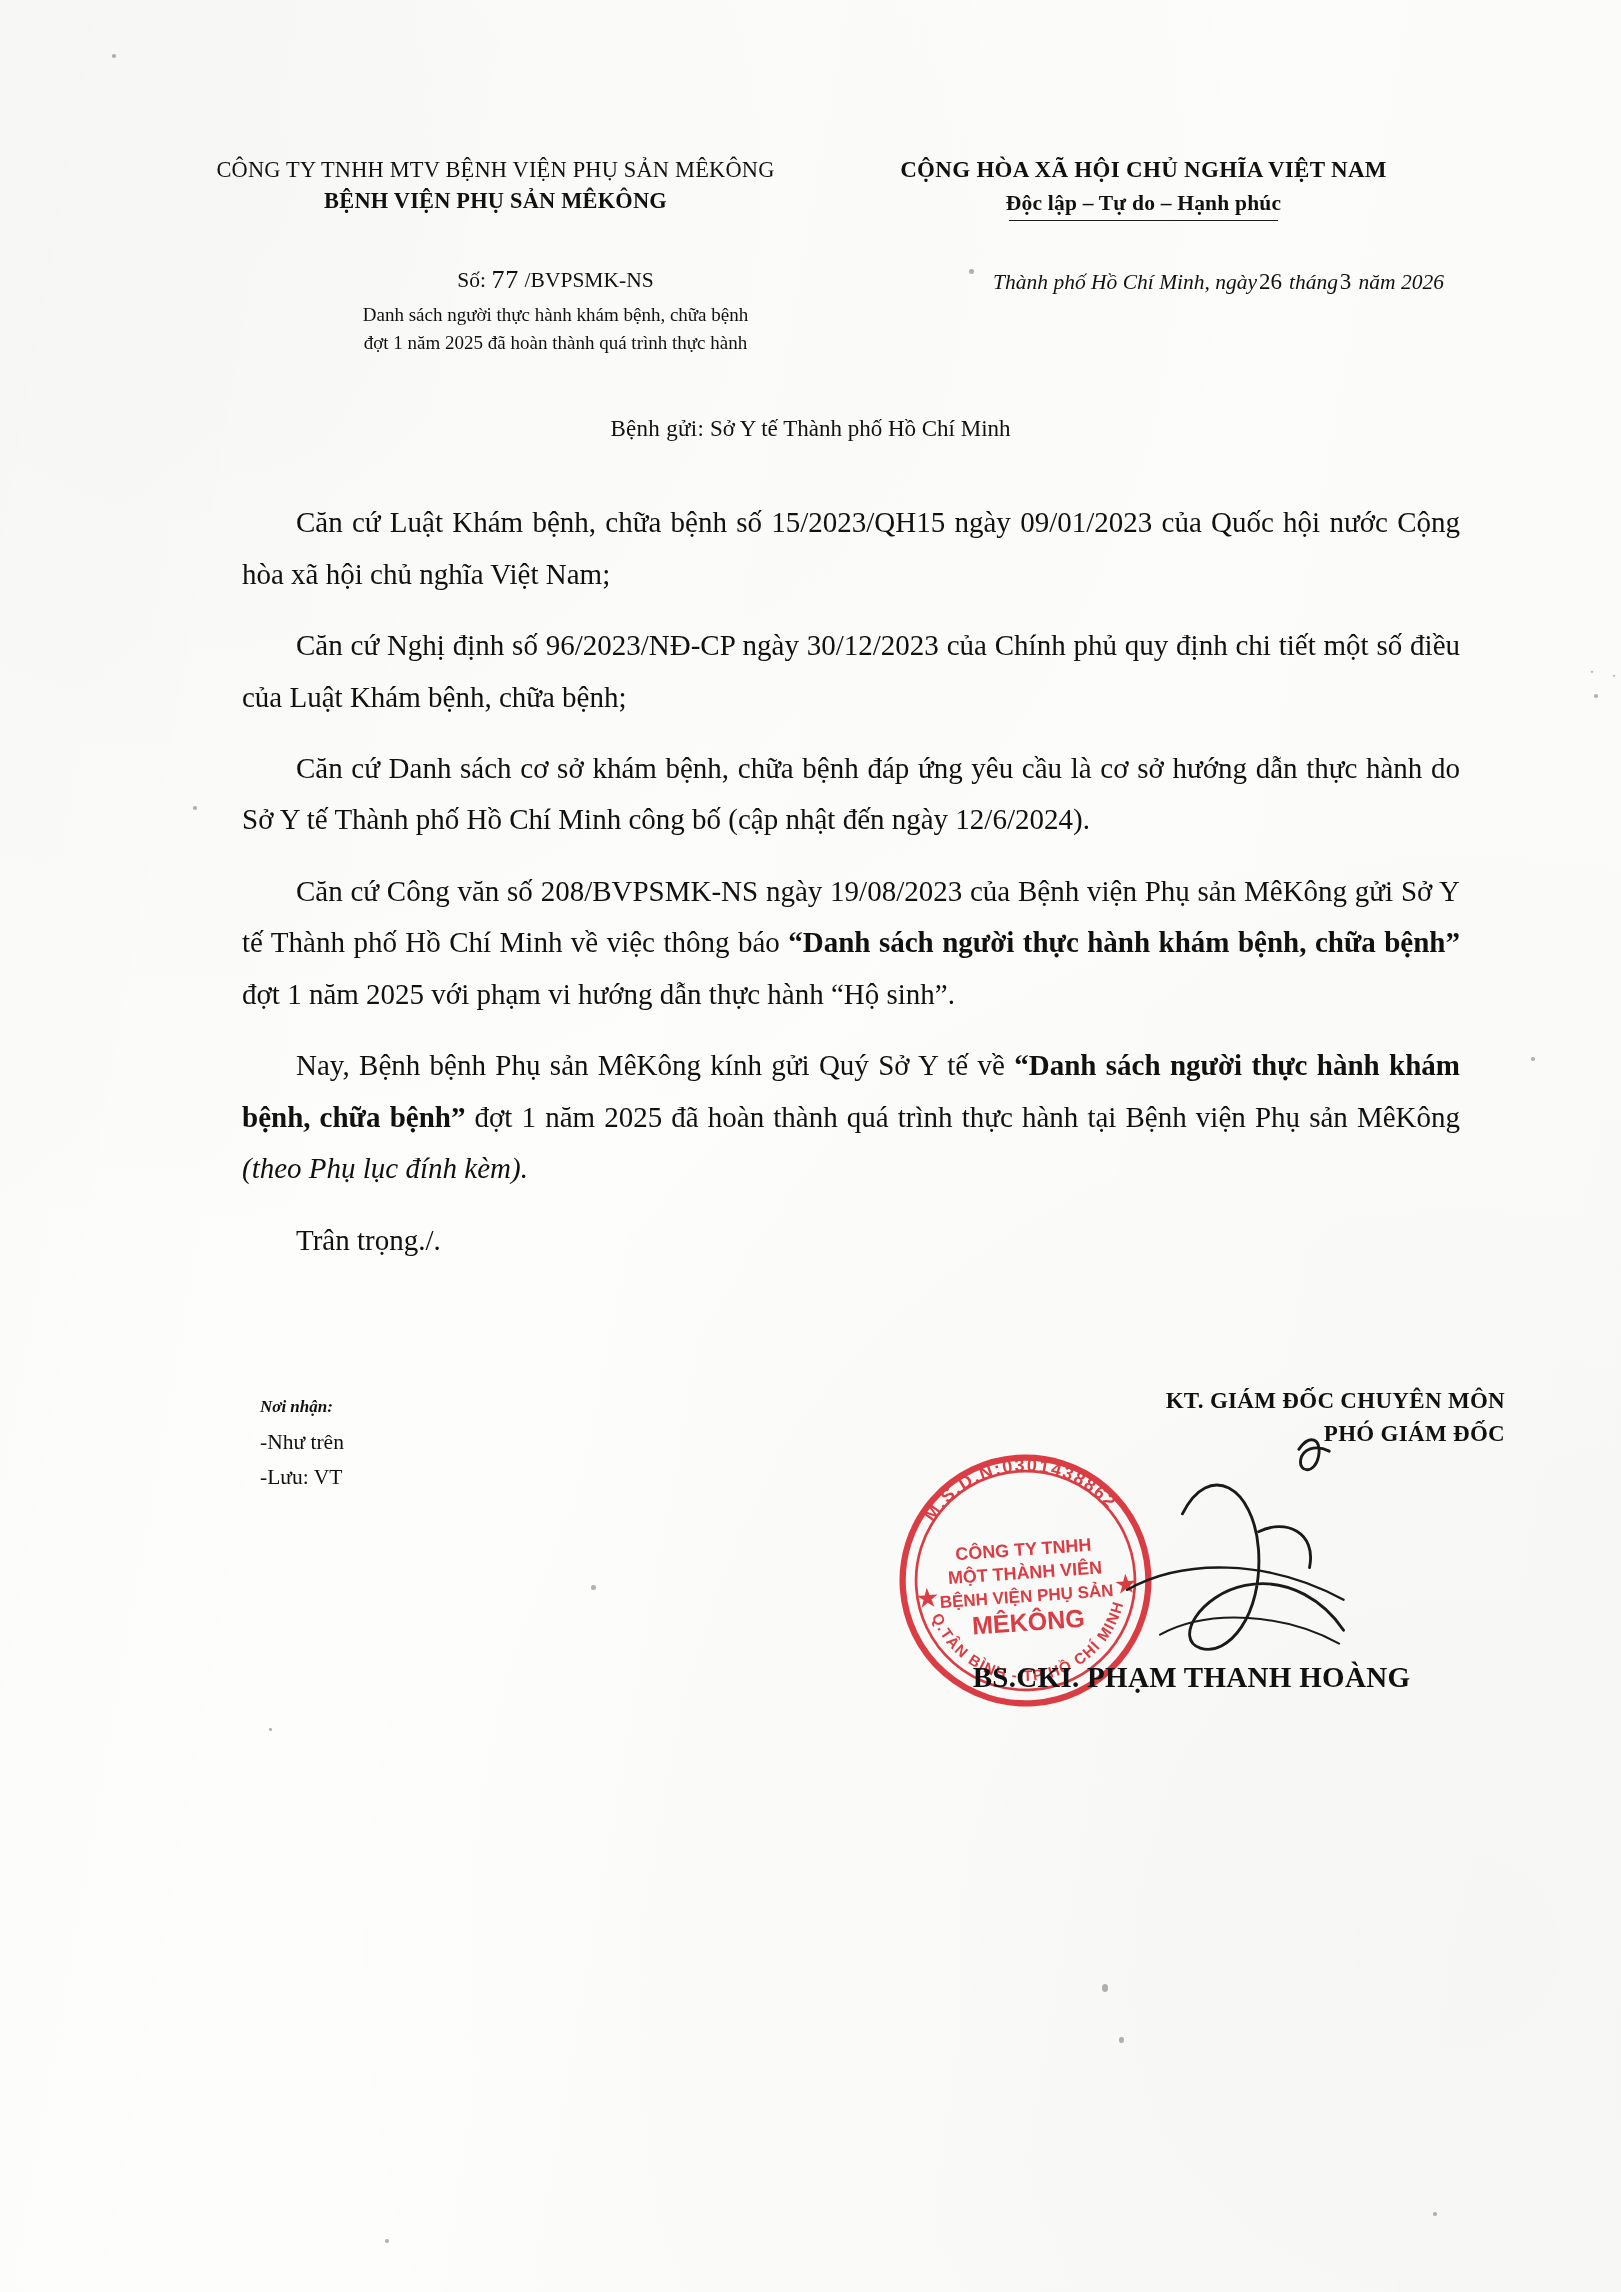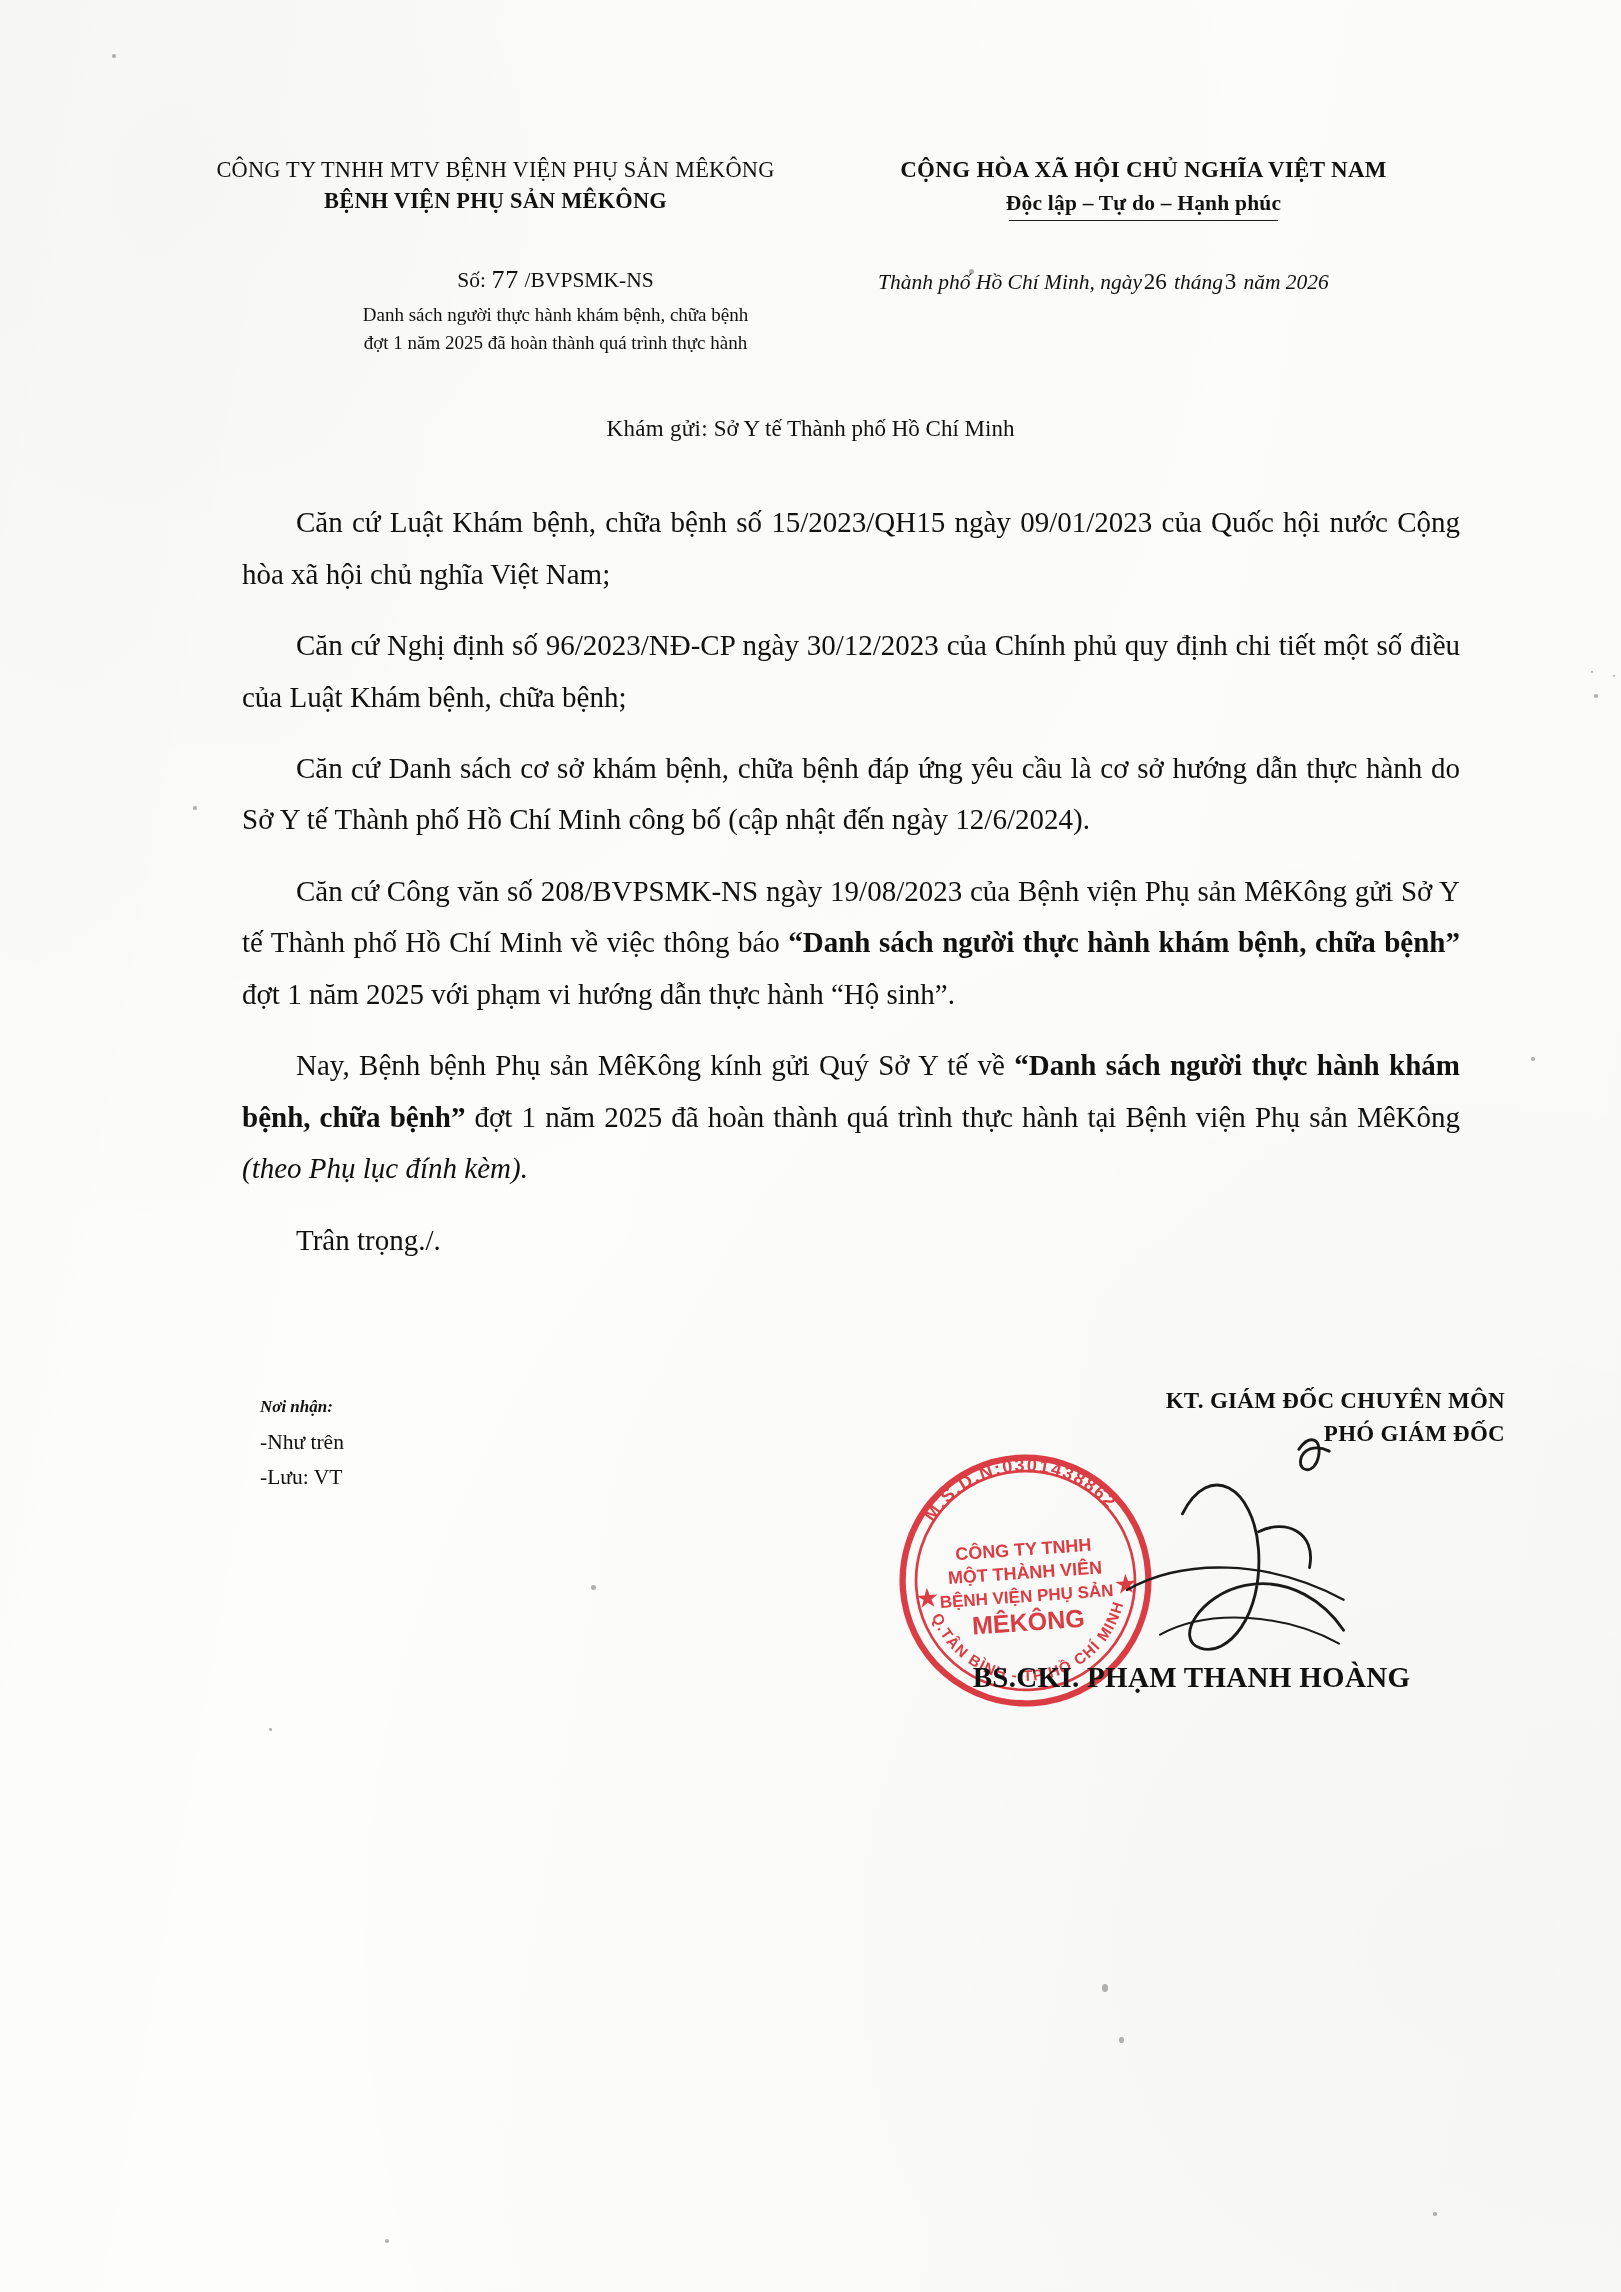--- a/index.html
+++ b/index.html
@@ -116,20 +116,21 @@
   }
 
   .placedate {
     position: absolute;
     top: 269px;
     left: 878px;
     width: 681px;
     font-size: 21.5px;
     font-style: italic;
     white-space: nowrap;
+    text-align: center;
   }
   .date-hand {
     font-style: normal;
     font-size: 23px;
     padding: 0 1.8px;
   }
 
   
   .recipient {
     position: absolute;
@@ -273,21 +274,21 @@
   </div>
 
   <div class="placedate">
     <span>Thành phố Hồ Chí Minh, ngày</span><span class="date-hand">26</span>
     <span>tháng</span><span class="date-hand">3</span>
     <span>năm</span>
     <span>2026</span>
   </div>
 
   <div class="recipient">
-    <span class="lead">Khám gửi:</span>
+    <span class="lead">Bệnh gửi:</span>
     <span>Sở Y tế Thành phố Hồ Chí Minh</span>
   </div>
 
   <div class="body" id="body-container">
       <p><span>Căn cứ Luật Khám bệnh, chữa bệnh số 15/2023/QH15 ngày 09/01/2023 của Quốc hội nước Cộng hòa xã hội chủ nghĩa Việt Nam;</span></p>
       <p><span>Căn cứ Nghị định số 96/2023/NĐ-CP ngày 30/12/2023 của Chính phủ quy định chi tiết một số điều của Luật Khám bệnh, chữa bệnh;</span></p>
       <p><span>Căn cứ Danh sách cơ sở khám bệnh, chữa bệnh đáp ứng yêu cầu là cơ sở hướng dẫn thực hành do Sở Y tế Thành phố Hồ Chí Minh công bố (cập nhật đến ngày 12/6/2024).</span></p>
       <p><span>Căn cứ Công văn số 208/BVPSMK-NS ngày 19/08/2023 của Bệnh viện Phụ sản MêKông gửi Sở Y tế Thành phố Hồ Chí Minh về việc thông báo </span><b>“Danh sách người thực hành khám bệnh, chữa bệnh”</b><span> đợt 1 năm 2025 với phạm vi hướng dẫn thực hành “Hộ sinh”.</span></p>
       <p><span>Nay, Bệnh bệnh Phụ sản MêKông kính gửi Quý Sở Y tế về </span><b>“Danh sách người thực hành khám bệnh, chữa bệnh”</b><span> đợt 1 năm 2025 đã hoàn thành quá trình thực hành tại Bệnh viện Phụ sản MêKông </span><i>(theo Phụ lục đính kèm).</i></p>
       <p><span>Trân trọng./.</span></p>

